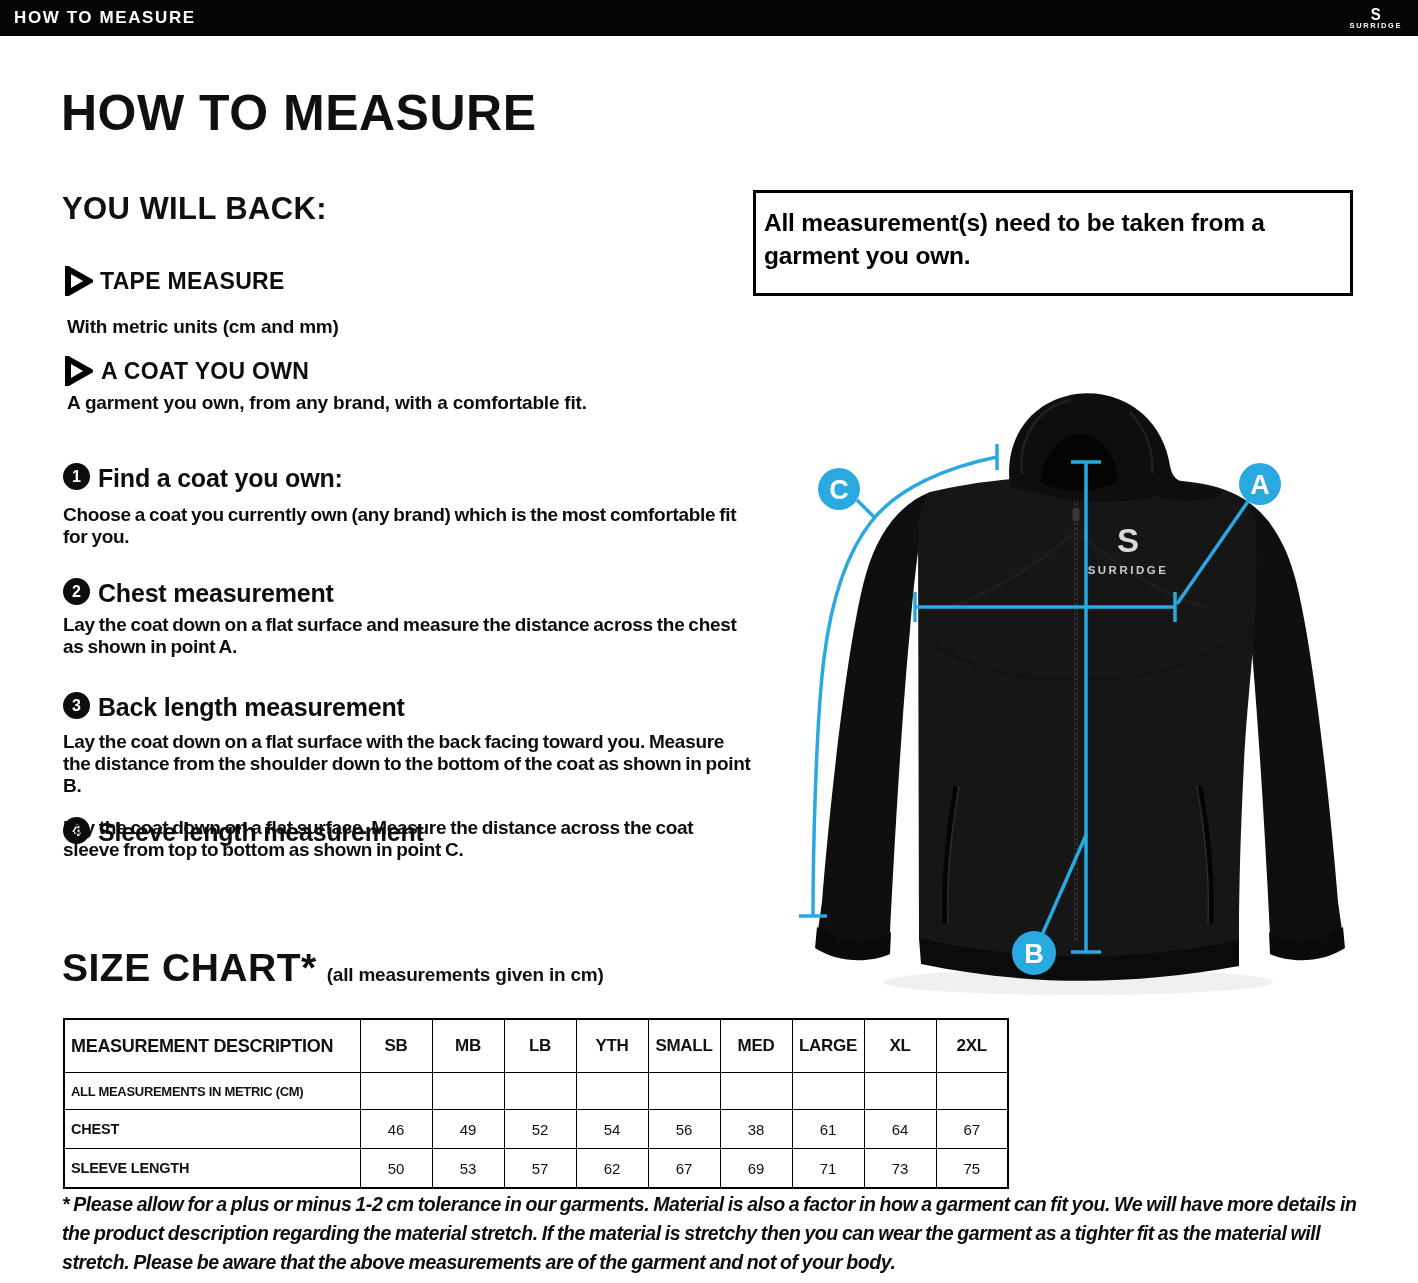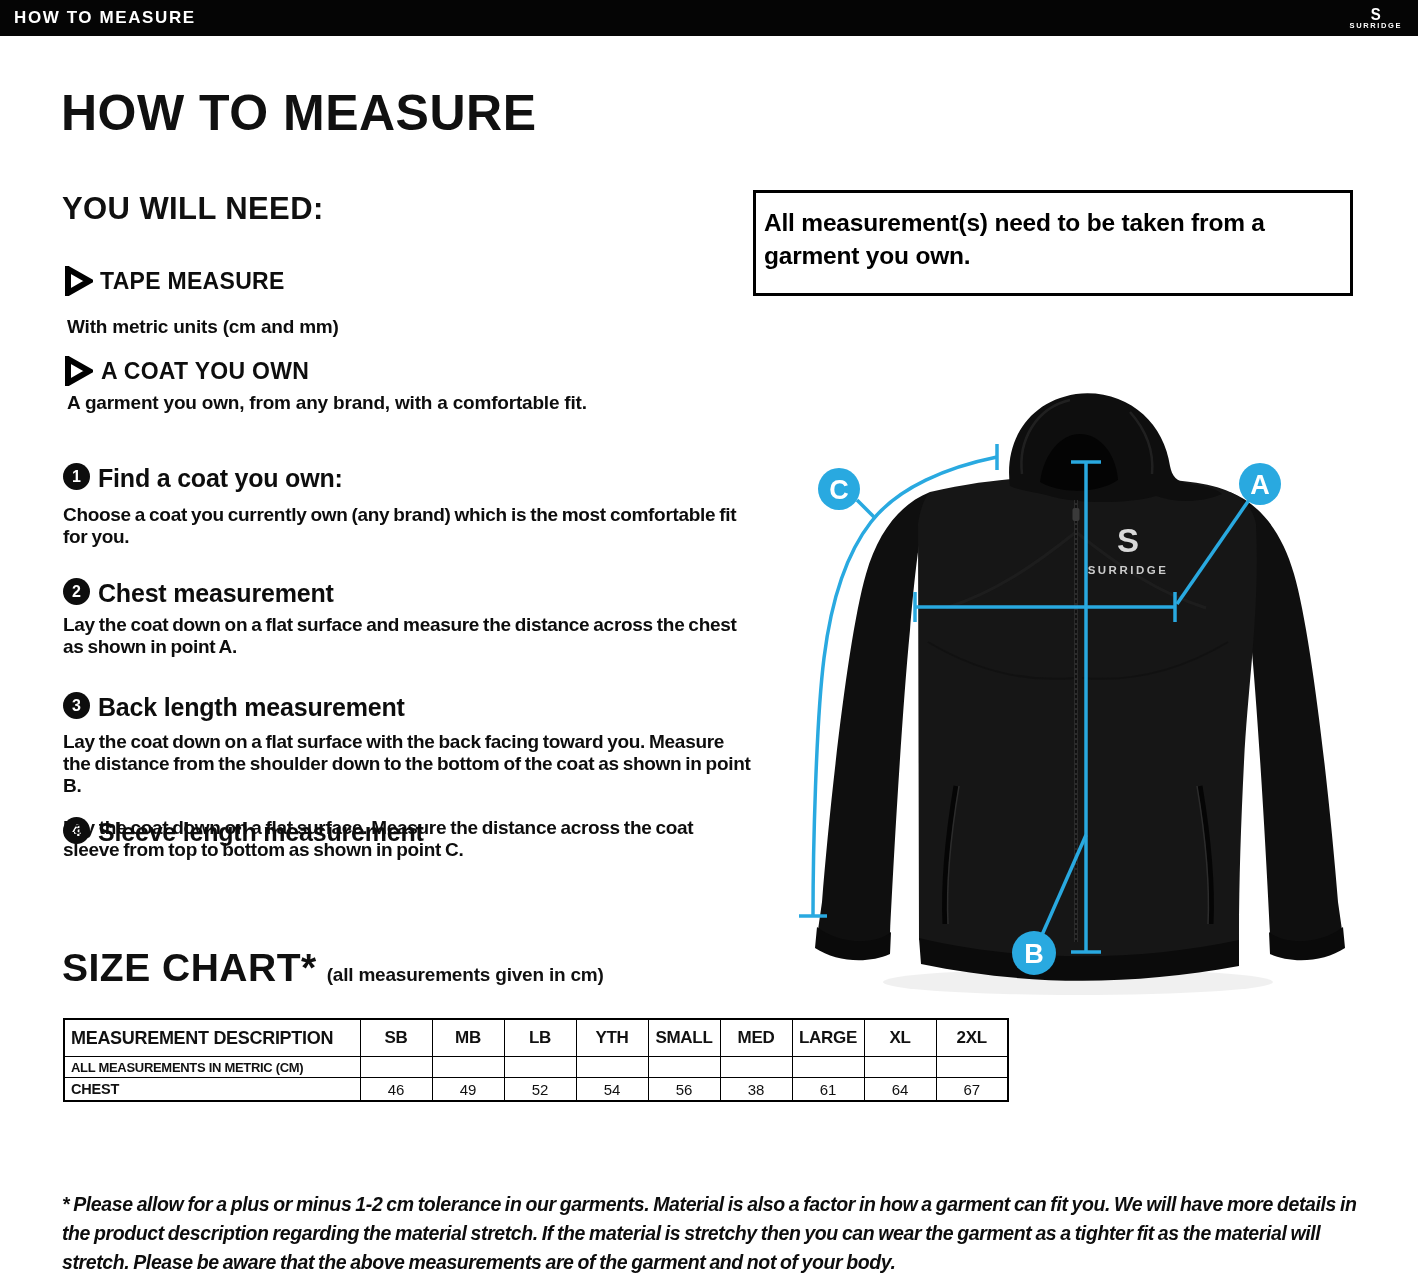--- a/index.html
+++ b/index.html
@@ -30,21 +30,21 @@
   
   .note-box{left:753px;top:190px;width:600px;height:106px;border:3px solid #000;box-sizing:border-box;padding:13px 8px;}
   .note-text{font-size:24.5px;font-weight:800;line-height:33px;letter-spacing:-.2px;color:#000;}
 
   
   .sc-head{left:62px;top:946px;display:flex;align-items:baseline;}
   .sc-title{font-size:39px;font-weight:800;letter-spacing:.5px;color:#101010;}
   .sc-sub{font-size:19px;font-weight:800;margin-left:10px;letter-spacing:-.2px;color:#101010;}
 
   table.size-table{left:63px;top:1018px;width:946px;border-collapse:collapse;table-layout:fixed;}
-  .size-table th,.size-table td{border:1.5px solid #000;padding:0 6px;overflow:hidden;white-space:nowrap;}
+  .size-table th,.size-table td{border:1.5px solid #000;padding:8px 6px;overflow:hidden;white-space:nowrap;}
   .size-table{border:2.5px solid #000;}
   .size-table th{height:36px;font-size:17px;font-weight:700;letter-spacing:-.3px;text-align:center;}
   .size-table th.col-desc{text-align:left;font-size:18px;}
   .size-table col.c-desc{width:296px;}
   .size-table tr.unit-row td{height:20px;font-size:13px;font-weight:700;letter-spacing:-.3px;text-align:left;}
   .size-table tr.data-row td{height:22px;font-size:15px;text-align:center;font-weight:500;}
   .size-table tr.data-row td.col-desc{text-align:left;font-weight:700;font-size:14.5px;letter-spacing:-.2px;}
 
   
   .footnote{left:62px;top:1190px;width:1308px;font-size:19.5px;font-style:italic;font-weight:700;letter-spacing:-.4px;word-spacing:-1px;line-height:29px;color:#0d0d0d;}
@@ -60,21 +60,21 @@
 
   <header class="abs topbar">
     <div class="topbar-title">HOW TO MEASURE</div>
     <div class="topbar-logo">
       <div class="logo-s">S</div>
       <div class="logo-word">SURRIDGE</div>
     </div>
   </header>
 
   <div class="abs h1">HOW TO MEASURE</div>
-  <div class="abs h2">YOU WILL NEED:</div>
+  <div class="abs h2">YOU WILL BACK:</div>
 
   <svg class="abs need-icon" style="left:63px;top:266px;" viewBox="0 0 30 30">
     <polygon points="5,3 26,15 5,27" fill="#fff" stroke="#000" stroke-width="6" stroke-linejoin="miter"></polygon>
   </svg>
   <div class="abs need-title" style="left:100px;top:268px;">TAPE MEASURE</div>
   <div class="abs need-desc" style="left:67px;top:302px;margin-top:14px;">With metric units (cm and mm)</div>
 
   <svg class="abs need-icon" style="left:63px;top:356px;" viewBox="0 0 30 30">
     <polygon points="5,3 26,15 5,27" fill="#fff" stroke="#000" stroke-width="6" stroke-linejoin="miter"></polygon>
   </svg>
@@ -215,18 +215,30 @@
         <td>46</td>
         <td>49</td>
         <td>52</td>
         <td>54</td>
         <td>56</td>
         <td>38</td>
         <td>61</td>
         <td>64</td>
         <td>67</td>
       </tr>
+      <tr class="data-row">
+        <td class="col-desc">SLEEVE LENGTH</td>
+        <td>50</td>
+        <td>53</td>
+        <td>57</td>
+        <td>62</td>
+        <td>67</td>
+        <td>69</td>
+        <td>71</td>
+        <td>73</td>
+        <td>75</td>
+      </tr>
     </tbody>
   </table>
 
   <div class="abs footnote">* Please allow for a plus or minus 1-2 cm tolerance in our garments. Material is also a factor in how a garment can fit you. We will have more details in the product description regarding the material stretch. If the material is stretchy then you can wear the garment as a tighter fit as the material will stretch. Please be aware that the above measurements are of the garment and not of your body.</div>
 
 </div>
 
 </body></html>

